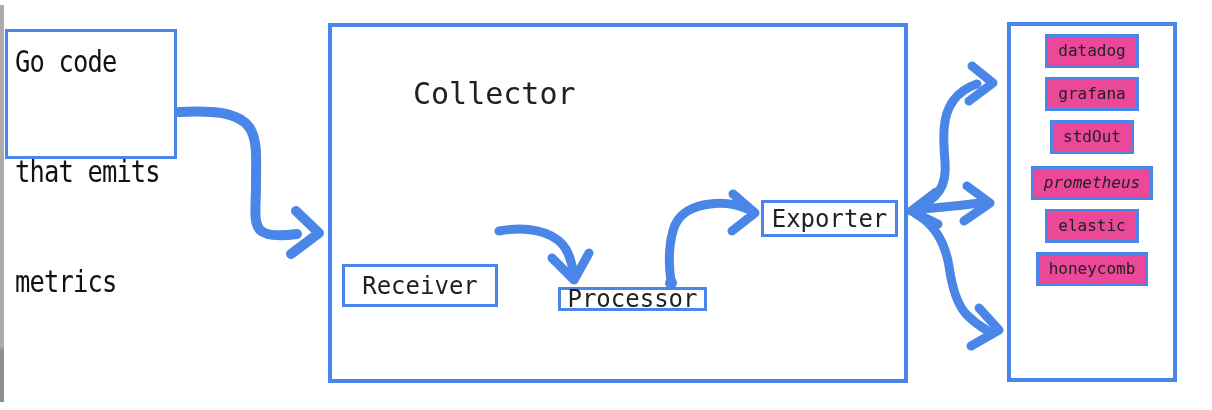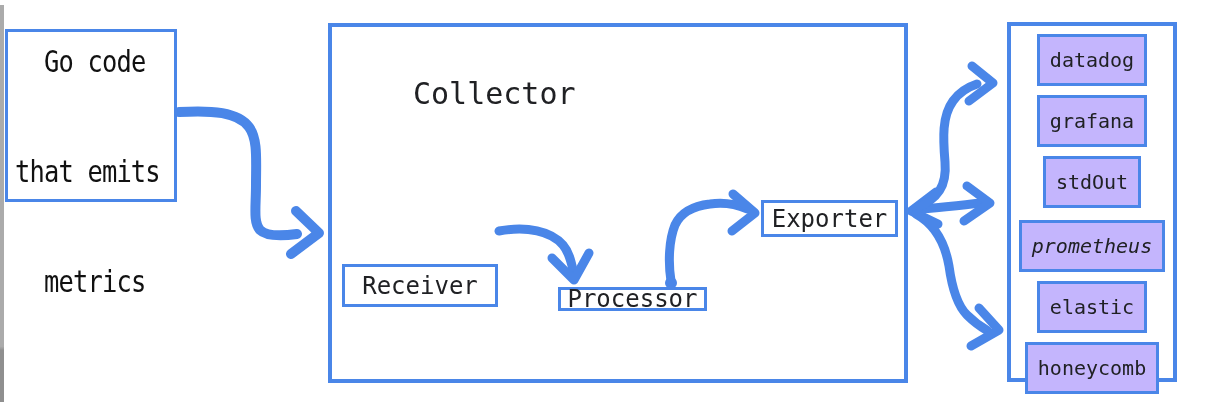--- a/index.html
+++ b/index.html
@@ -26,23 +26,22 @@
     width: 4px; height: 397px;
     background: linear-gradient(to bottom, var(--chrome) 0%, var(--chrome) 86%, var(--chrome-dark) 87%, var(--chrome-dark) 100%);
   }
   .box {
     position: absolute;
     background: #fff;
     border: 3px solid var(--accent);
   }
   .source-box {
     left: 5px; top: 29px;
-    width: 172px; height: 173px;
+    width: 172px; height: 130px;
     padding: 2px 0 0 7px;
-    text-align: right;
   }
   .source-text {
     font-size: 31px;
     line-height: 55px;
     color: #111;
     white-space: pre;
     transform: scaleX(0.82);
     transform-origin: top left;
     letter-spacing: -1px;
   }
@@ -71,25 +70,25 @@
     left: 1007px; top: 22px;
     width: 170px; height: 360px;
     border-width: 4px;
     display: flex;
     flex-direction: column;
     align-items: center;
     gap: 9px;
     padding-top: 8px;
   }
   .sink {
-    background: #c4b5fd;
+    background: #ec4899;
     border: 3px solid var(--accent);
-    font-size: 20px;
+    font-size: 16px;
     line-height: 26px;
-    padding: 10px 10px;
+    padding: 1px 10px;
     color: var(--text);
     white-space: nowrap;
     flex: 0 0 auto;
   }
   .sink.gap-before { margin-top: 3px; font-style: italic; }
   .arrows {
     position: absolute;
     left: 0; top: 0;
     width: 1212px; height: 410px;
     pointer-events: none;

